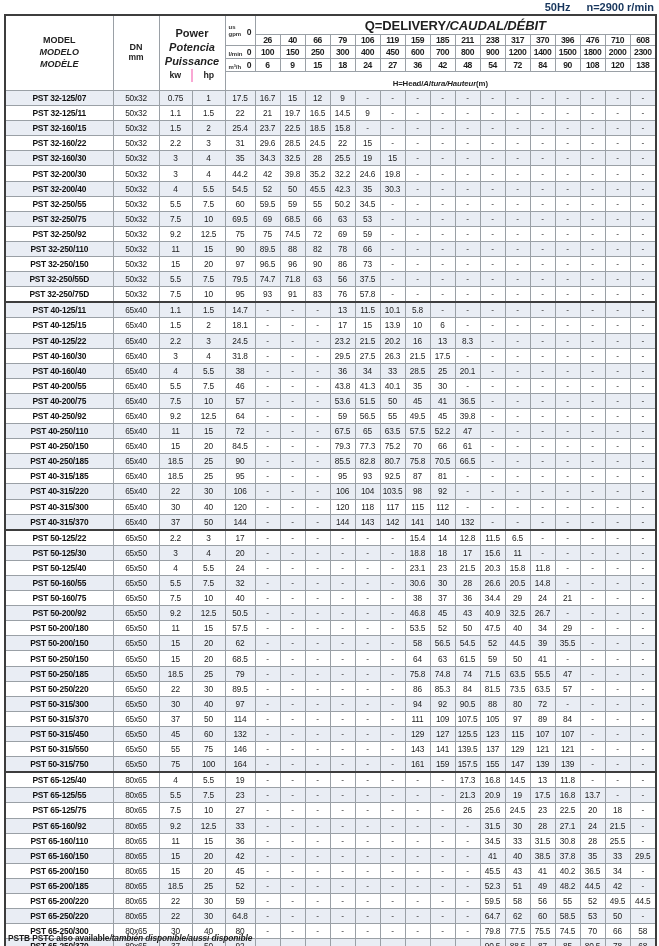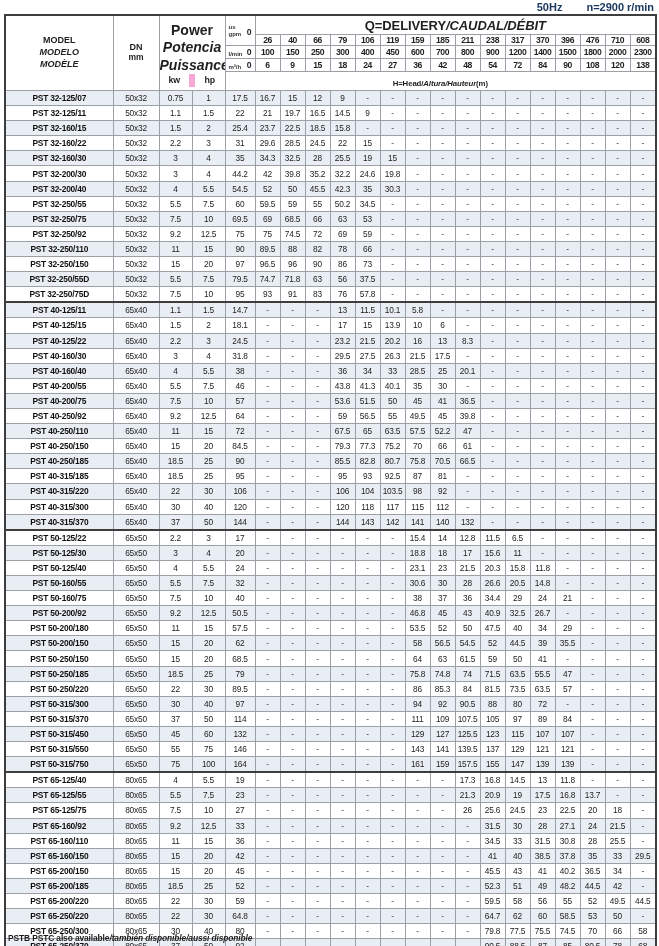--- a/index.html
+++ b/index.html
@@ -1,19 +1,19 @@
 <!DOCTYPE html>
 <html><head>
 <meta charset="utf-8">
 <style>
   html,body { margin:0; padding:0; background:#ffffff; }
   body { width:659px; height:946px; font-family:"Liberation Sans", sans-serif; }
   .page { position:relative; width:659px; height:946px; background:#fff; overflow:hidden; }
 
-  .topbar { position:absolute; top:1px; right:5px; display:flex; gap:24px;
+  .topbar { position:absolute; top:1px; right:5px; display:flex; gap:16px;
             color:#17365d; font-weight:bold; font-size:11px; letter-spacing:0; }
 
   table.pump { position:absolute; top:14px; left:4px; width:651px;
                border-collapse:collapse; table-layout:fixed;
                border:2px solid #3d3d3d; }
   th, td { border:1px solid #9aa0a6; padding:0; text-align:center; vertical-align:middle;
            overflow:hidden; white-space:nowrap; }
 
   thead th { background:#fff; color:#1f1f1f; font-weight:bold; }
   tr.hr1 { height:13px; } tr.hr2 { height:11px; } tr.hr3 { height:11px; }
@@ -23,24 +23,24 @@
   .model-h .wrap { display:flex; flex-direction:column; justify-content:center; height:100%; }
   .model-h div { font-size:9px; line-height:1.3; }
   .b  { font-weight:bold; font-style:normal; }
   .bi { font-weight:bold; font-style:italic; }
 
   .dn-h .wrap { display:flex; flex-direction:column; height:100%; }
   .dn-h .lbl { flex:1; display:flex; align-items:center; justify-content:center; font-size:9px; }
   .dn-h .unit { height:13px; font-size:8.5px; font-weight:bold; }
 
   .power-h .wrap { display:flex; flex-direction:column; height:100%; padding-top:3px; }
-  .power-h .line { font-size:14px; line-height:1.25; }
+  .power-h .line { font-size:11px; line-height:1.25; }
   .kwhp { margin-top:auto; display:flex; }
   .kwhp span { flex:1; font-size:8.8px; height:13px; line-height:13px; }
-  .kwhp span + span { border-left:6px solid #f9a8d4;text-align:center; }
+  .kwhp span + span { border-left:2px solid #f9a8d4;text-align:center; }
 
   .q-h span { font-size:13px; letter-spacing:-0.1px; }
 
   .unit-cell { padding:0 2px; }
   .unit-cell .in { display:flex; align-items:flex-end; justify-content:space-between; height:100%; padding:1px 1px; }
   .unit-cell .ul { font-size:6px; line-height:1.05; text-align:left; font-weight:bold; color:#333;
                    white-space:normal; word-break:break-word; max-width:15px; }
   .unit-cell .uz { font-size:8.6px; font-weight:bold; }
 
   th.fv { font-size:8.6px; letter-spacing:-0.4px; }

